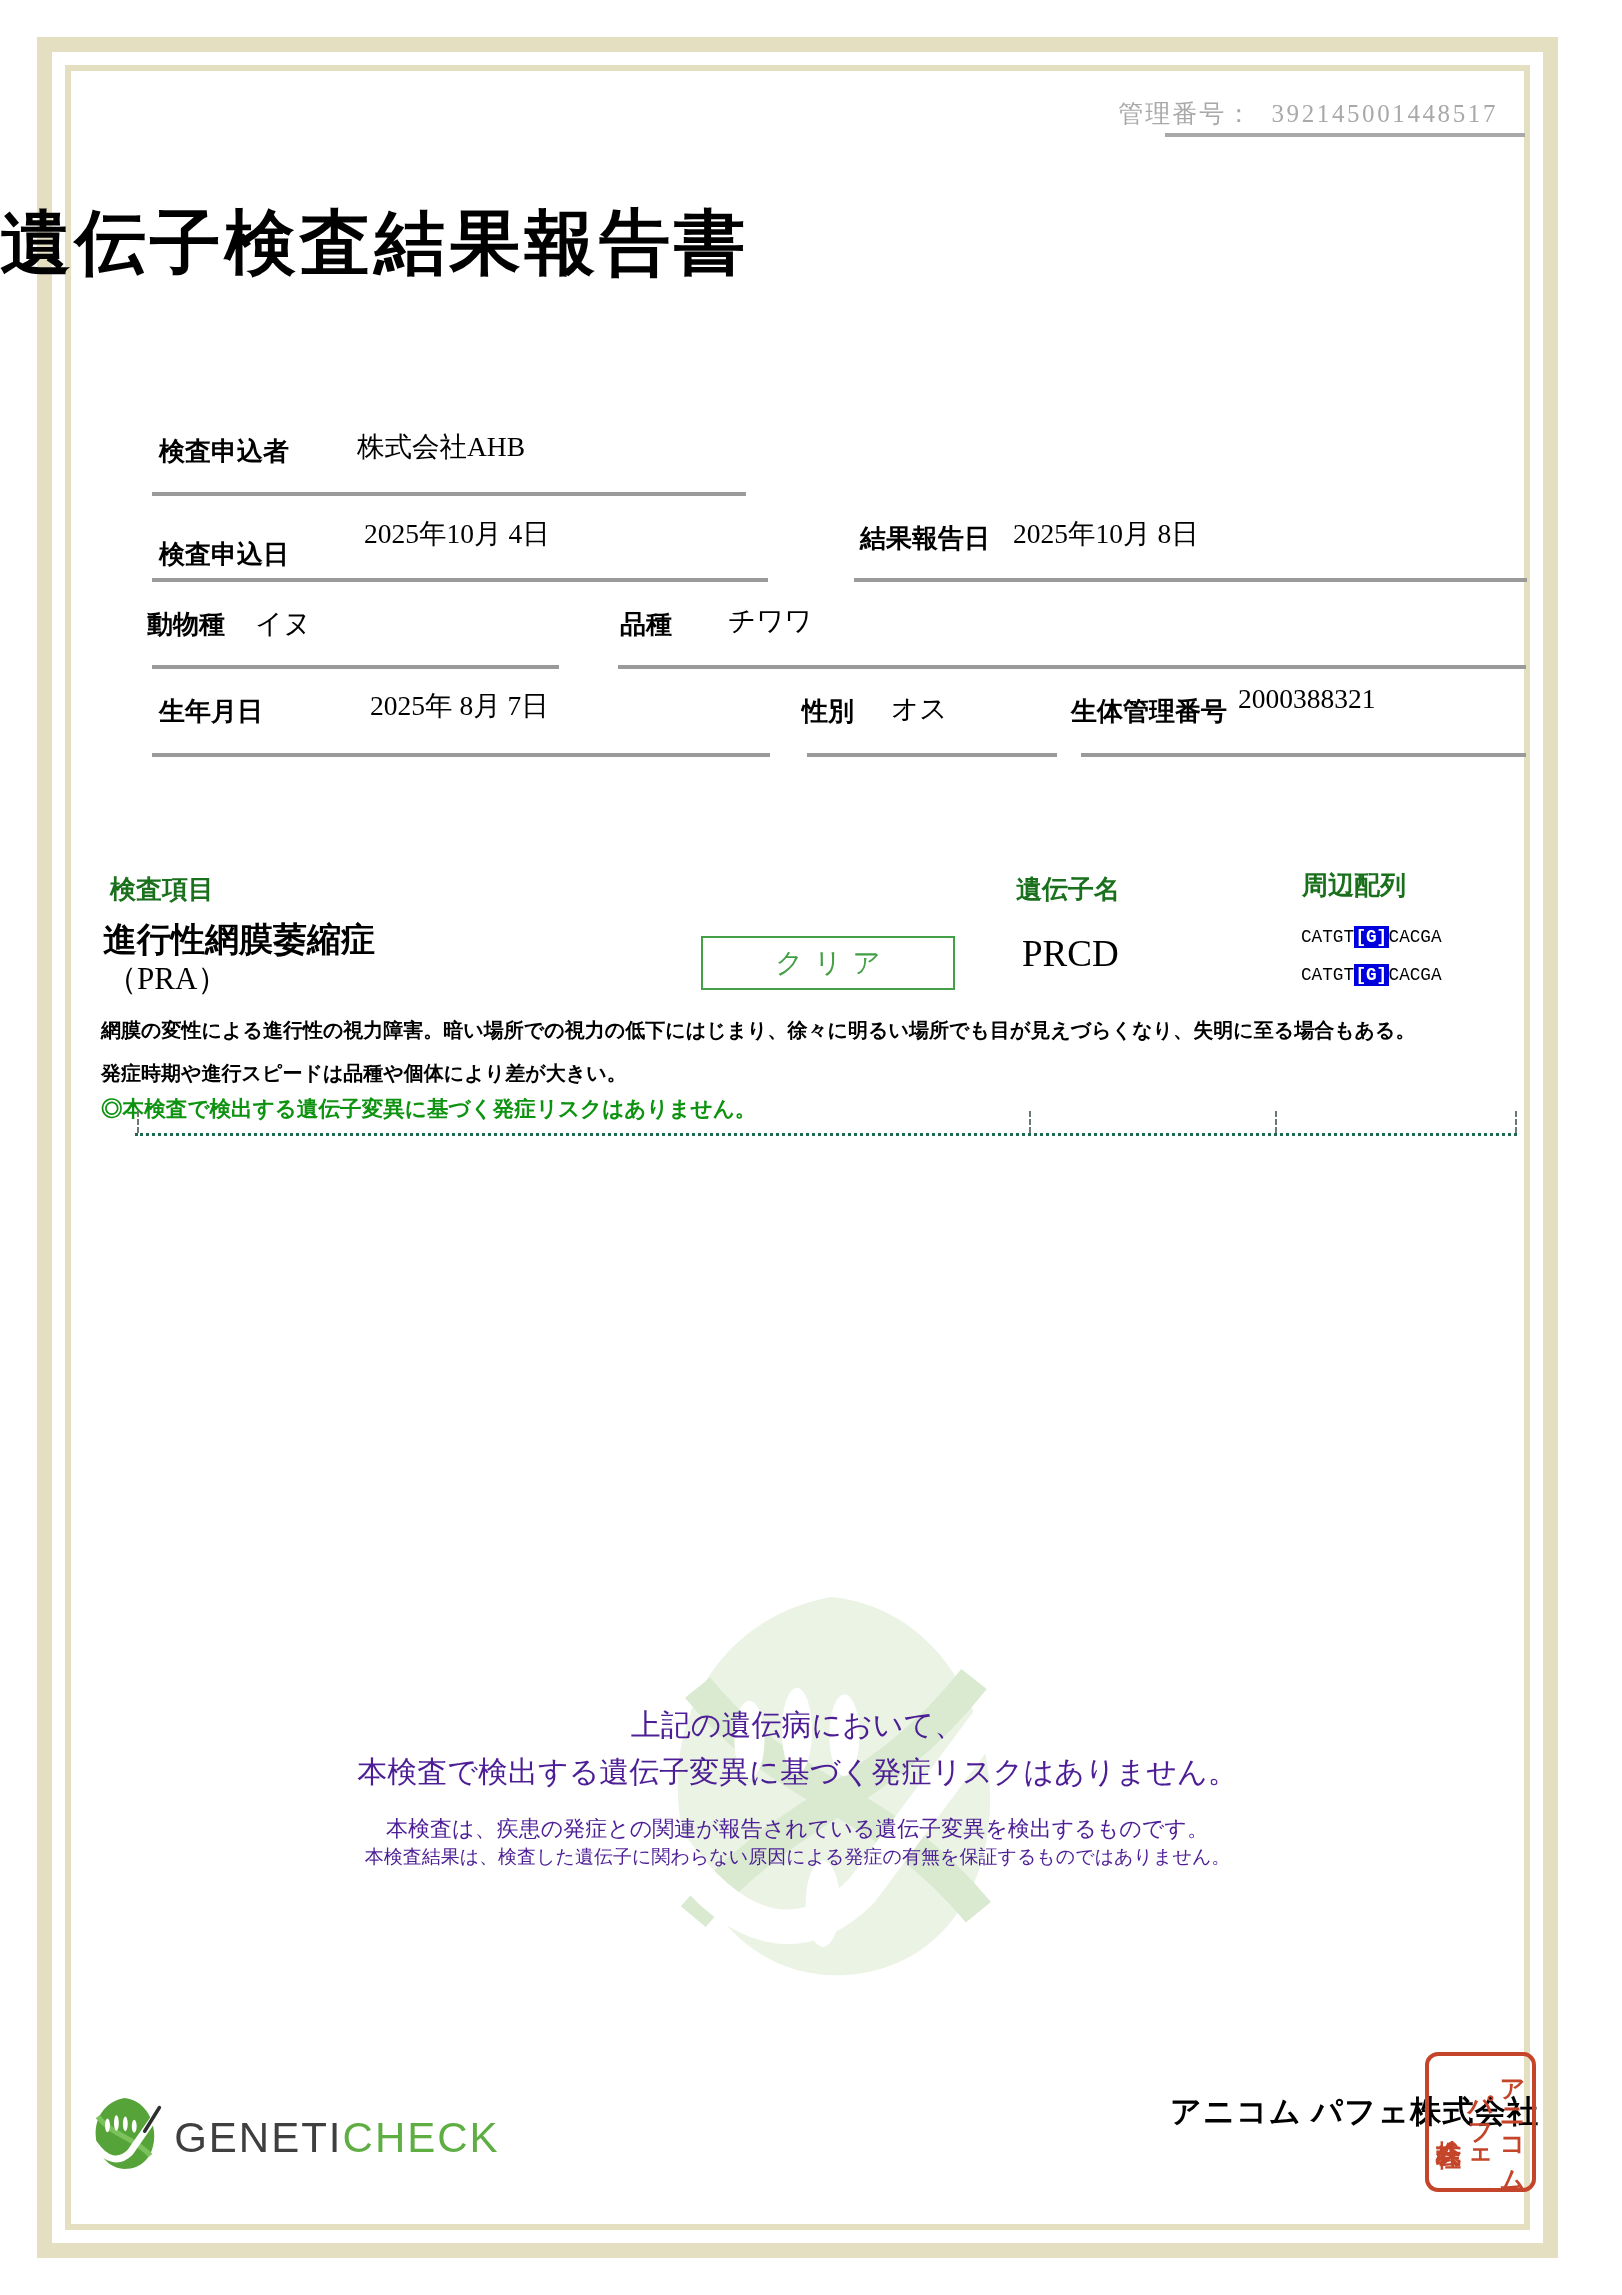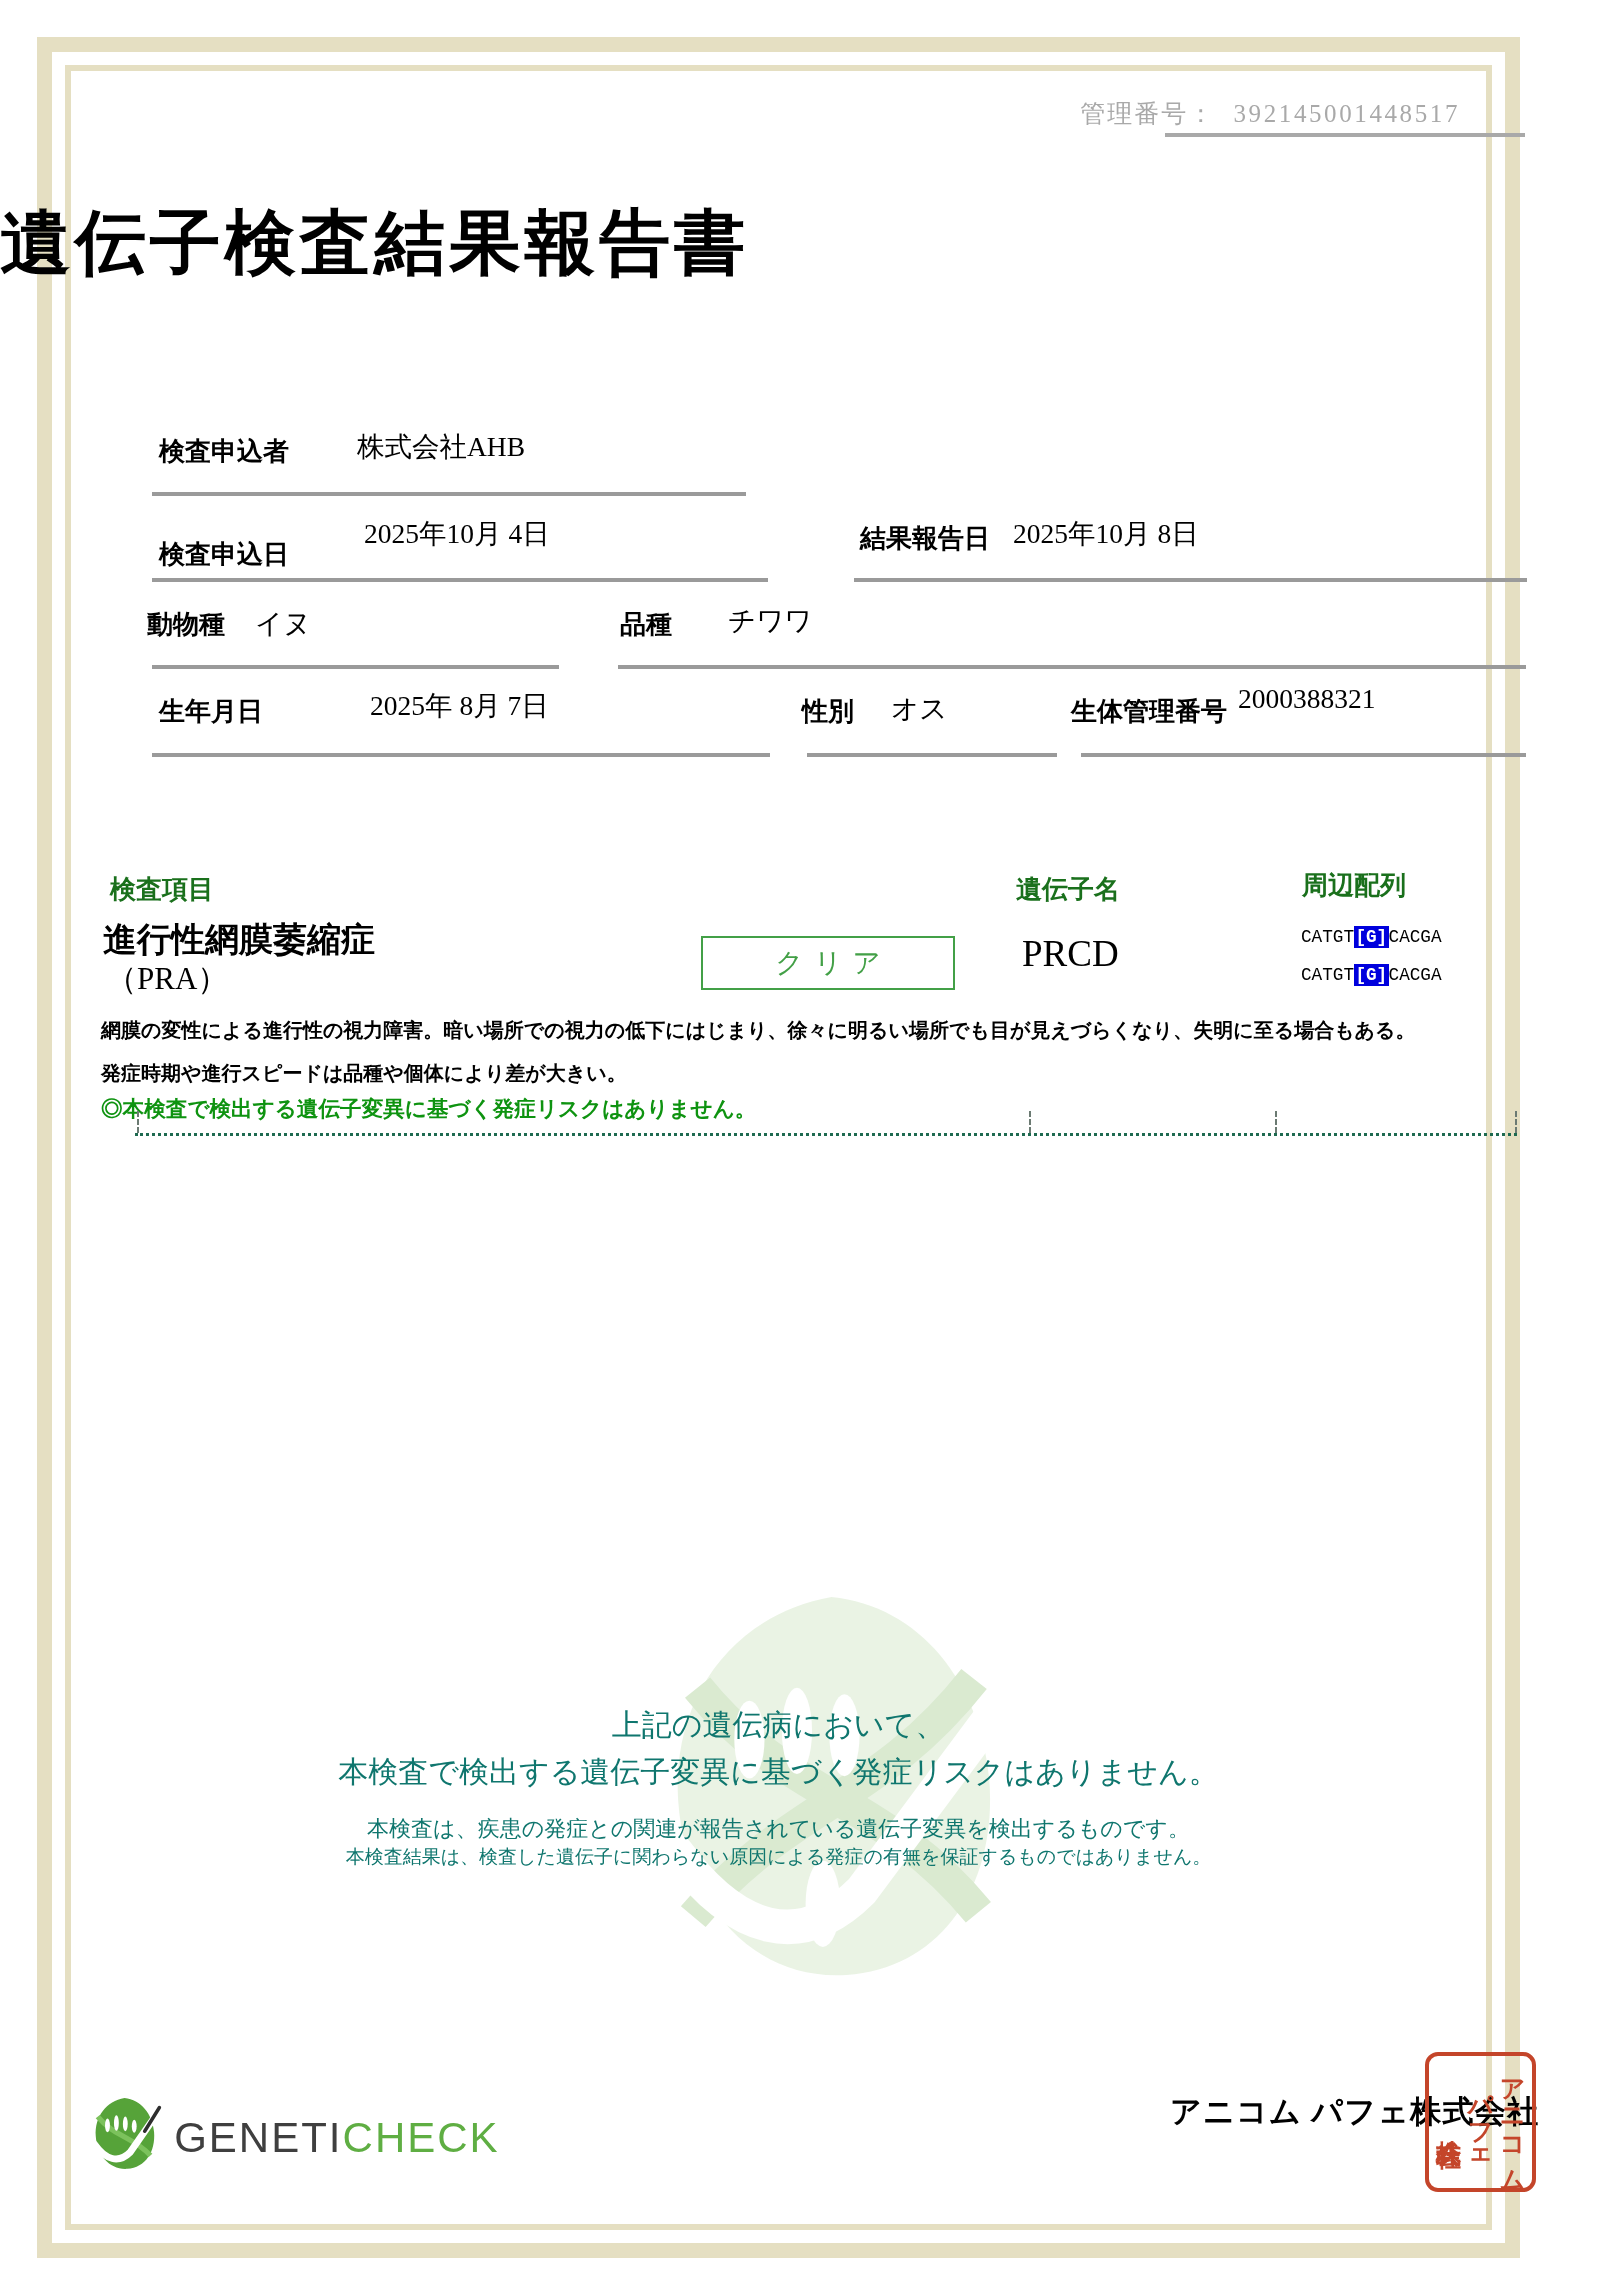--- a/index.html
+++ b/index.html
@@ -1,17 +1,17 @@
 <!DOCTYPE html>
 <html style="--border-cream: #e5dfc2; --mgmt-gray: #a9a9a9; --underline-gray: #9a9a9a; --accent-green-dark: #1a701c; --accent-green: #43a047; --risk-green: #0e9310; --dots-green: #1e6a50; --highlight-blue: #0000dd; --seal-red: #c4452a; --logo-green: #5fae43; --logo-dark: #3f3f3f;font-size:10.5px"><head>
 <meta charset="utf-8">
 <style>
   html,body{margin:0;padding:0;background:#ffffff;}
   .page{position:relative;width:1557px;height:2295px;background:#ffffff;overflow:hidden;
-        font-family:"Liberation Serif",serif;color:#000;}
+        font-family:"Liberation Serif",serif;color:#000;padding-left:38px;}
 
   
   .frame-outer{position:absolute;left:37px;top:37px;right:37px;bottom:37px;
                border:15px solid var(--border-cream);pointer-events:none;}
   .frame-inner{position:absolute;left:65px;top:65px;right:65px;bottom:65px;
                border:6.5px solid var(--border-cream);pointer-events:none;}
 
   
   .mgmt{position:absolute;top:97px;right:97px;text-align:right;
         color:var(--mgmt-gray);font-size:25px;letter-spacing:2px;white-space:nowrap;}
@@ -67,21 +67,21 @@
 
   
   .vdash{position:absolute;top:1111px;height:22px;width:0;border-left:2px dashed #6b7a72;}
   .vd-1{left:137px;} .vd-2{left:1029px;} .vd-3{left:1275px;} .vd-4{left:1515px;}
   .hdots{position:absolute;left:135px;top:1133px;width:1382px;height:0;border-top:3.3px dotted var(--dots-green);}
 
   
   .watermark{position:absolute;left:609px;top:1584px;width:445px;height:432px;opacity:0.55;}
 
   
-  .center-line{position:absolute;left:0;right:0;text-align:center;font-family:"Liberation Sans",sans-serif;color:#0f766e;}
+  .center-line{position:absolute;left:0;right:0;text-align:center;font-family:"Liberation Sans",sans-serif;color:#4c1d95;}
   .sum-1{top:1705px;font-size:30px;}
   .sum-2{top:1752px;font-size:30px;}
   .note-1{top:1814px;font-size:22px;}
   .note-2{top:1844px;font-size:19px;}
 
   
   .logo{position:absolute;left:84px;top:2094px;display:flex;align-items:center;}
   .logo-mark{width:81px;height:84px;}
   .logo-text{font-family:"Liberation Sans",sans-serif;font-size:42px;letter-spacing:2px;margin-left:9.2px;margin-top:3.9px;}
   .logo-text .g1{color:var(--logo-dark);}

